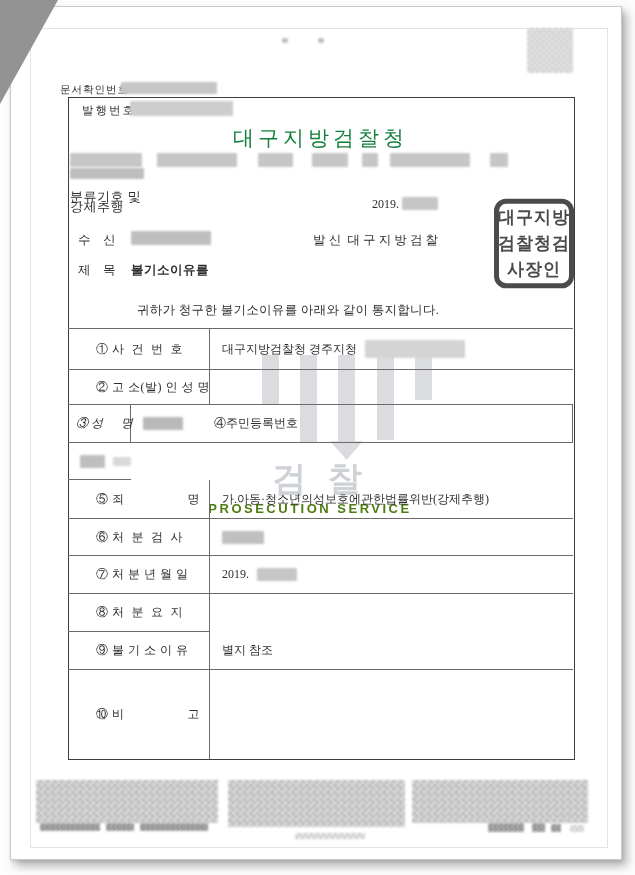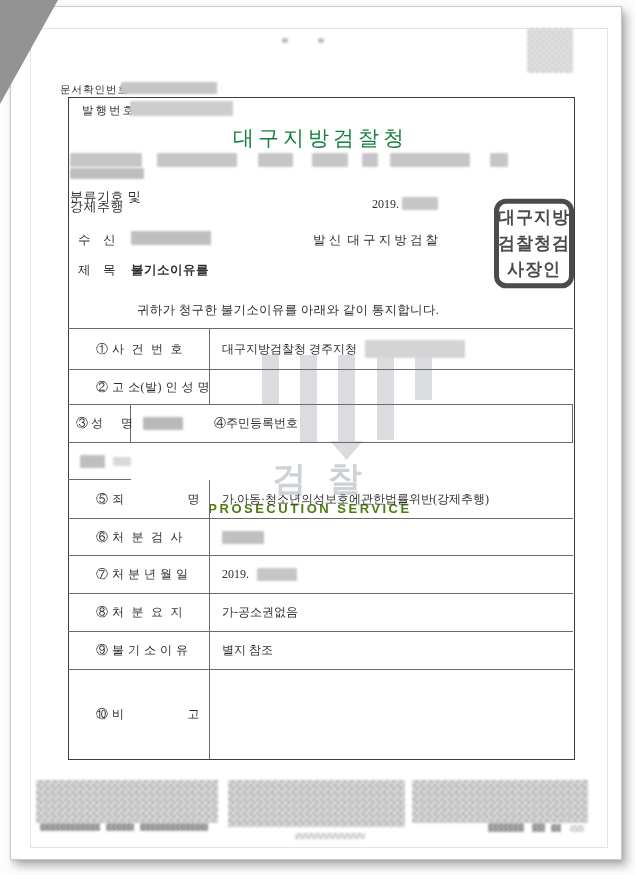--- a/index.html
+++ b/index.html
@@ -123,36 +123,35 @@
   </div>
 
   <div class="abs" id="grid">
 
     <div class="cell lab span2">① 사  건  번  호</div>
     <div class="cell val"><span style="white-space:pre;">대구지방검찰청 경주지청</span><span class="redact" style="width:100px;height:18px;background:#d4d4d4;"></span></div>
 
     <div class="cell lab span2">② 고 소(발) 인 성 명</div>
     <div class="cell val"><span></span></div>
 
-    <div class="cell lab2" style="padding-left:8px;">③ 성      명</div>
+    <div class="cell lab2" style="padding-left:8px;font-style:italic;">③ 성      명</div>
     <div class="cell val"><span class="redact" style="width:40px;height:13px;background:#b9b9b9;"></span></div>
     <div class="cell lab2" style="padding-left:4px;">④주민등록번호</div>
     <div class="cell val"><span class="redact" style="width:62px;height:13px;background:#bfbfbf;"></span><span class="redact" style="width:46px;height:9px;background:#d9d9d9;"></span></div>
 
     <div class="cell lab span2">⑤ 죄                  명</div>
     <div class="cell val"><span>가.아동·청소년의성보호에관한법률위반(강제추행)</span></div>
 
     <div class="cell lab span2">⑥ 처  분  검  사</div>
     <div class="cell val"><span class="redact" style="width:42px;height:13px;background:#c0c0c0;"></span></div>
 
     <div class="cell lab span2">⑦ 처 분 년 월 일</div>
     <div class="cell val"><span>2019.</span><span class="redact" style="width:40px;height:13px;"></span></div>
 
     <div class="cell lab span2">⑧ 처  분  요  지</div>
-    <div class="cell val"><span>가-공소권없음</span></div>
 
     <div class="cell lab span2">⑨ 불 기 소 이 유</div>
     <div class="cell val"><span>별지 참조</span></div>
 
     <div class="cell lab span2 norb">⑩ 비                  고</div>
     <div class="cell val norb"><span></span></div>
   </div>
 
   <div class="abs mosaic foot" style="left:36px;width:182px;"></div>
   <div class="abs mosaic--dark mosaic" style="left:40px;top:823px;width:60px;height:8px;"></div>

